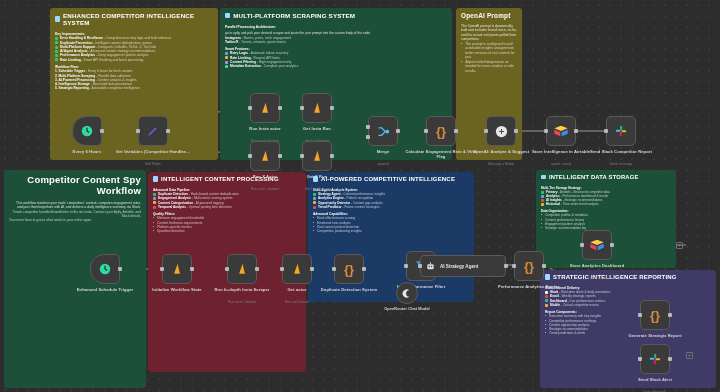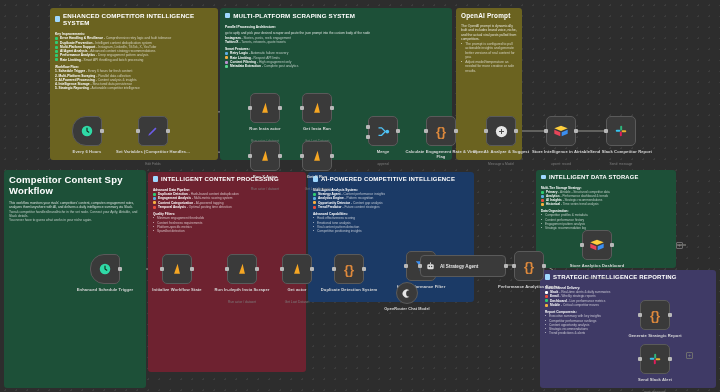--- a/index.html
+++ b/index.html
@@ -186,21 +186,21 @@
           <span>•&nbsp;</span>
           <span><span class="dim">The prompt is configured to pull actionable insights and generate better versions of real content for you.</span></span>
         </div>
         <div class="li">
           <span>•&nbsp;</span>
           <span><span class="dim">Adjust model/temperature as needed for more creative or safe results.</span></span>
         </div>
       </div>
     </div>
 
-  <div class="panel" id="p3" style="left: 4px; top: 170px; width: 142px; height: 218px; background: rgb(29, 80, 56);">
+  <div class="panel" id="p3" style="left: 4px; top: 170px; width: 142px; height: 218px; background: rgb(29, 80, 56); text-align: right;">
       <div class="ttl" style="font-size:9.5px;padding:4px 5px 2px 5px;">
         <span>Competitor Content Spy Workflow</span>
       </div>
       <div class="body" style="font-size:3.3px;padding:1px 5px 4px 5px;line-height:1.32;">
         <div style="margin-top:2px;">This workflow monitors your rivals' competitors' content, computes engagement rates, analyzes them/anywhere with AI, and delivers a daily intelligence summary via Slack.</div>
         <div class="li">
           <span><span class="dim">Tweak competitor handles/brand/niche in the set node. Connect your Apify, Airtable, and Slack details.</span></span>
         </div>
         <div class="li">
           <span><span class="dim">You never have to guess what works in your niche again.</span></span>

